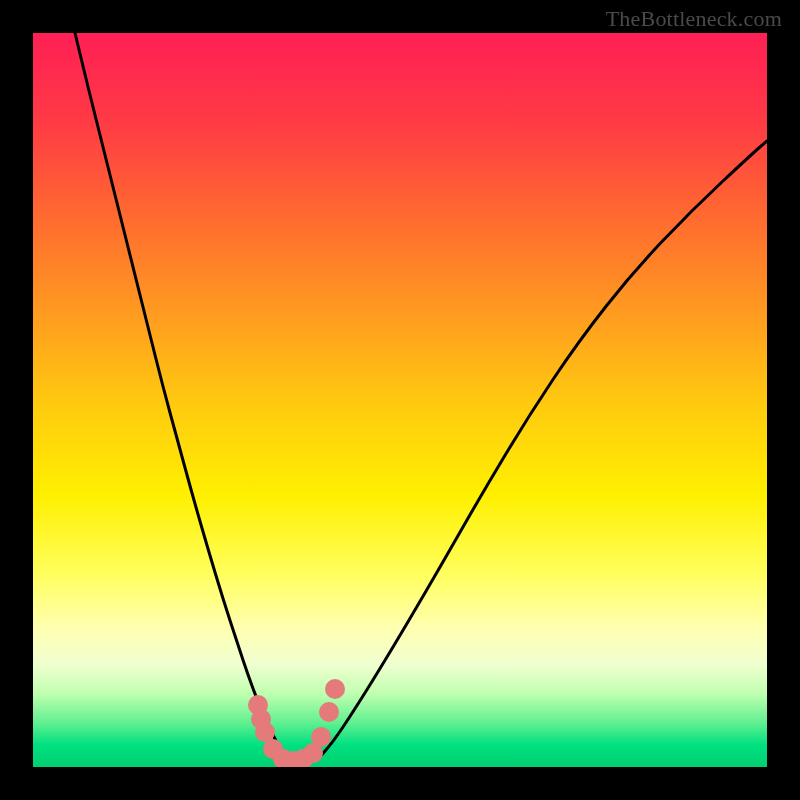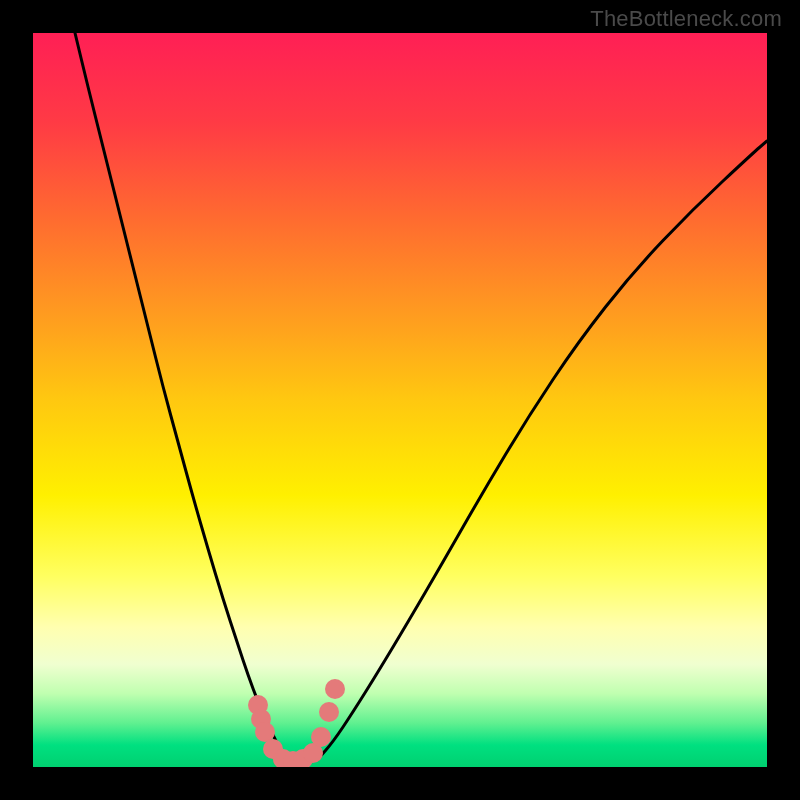--- a/index.html
+++ b/index.html
@@ -9,20 +9,21 @@
     width: 800px;
     height: 800px;
     overflow: hidden;
     font-family: Arial, Helvetica, sans-serif;
   }
   .outer {
     width: 800px;
     height: 800px;
     background: #000;
     position: relative;
+    font-family: Liberation Serif, serif;
   }
   .plot {
     position: absolute;
     left: 33px;
     top: 33px;
     width: 734px;
     height: 734px;
     
     background: linear-gradient(
       to bottom,

